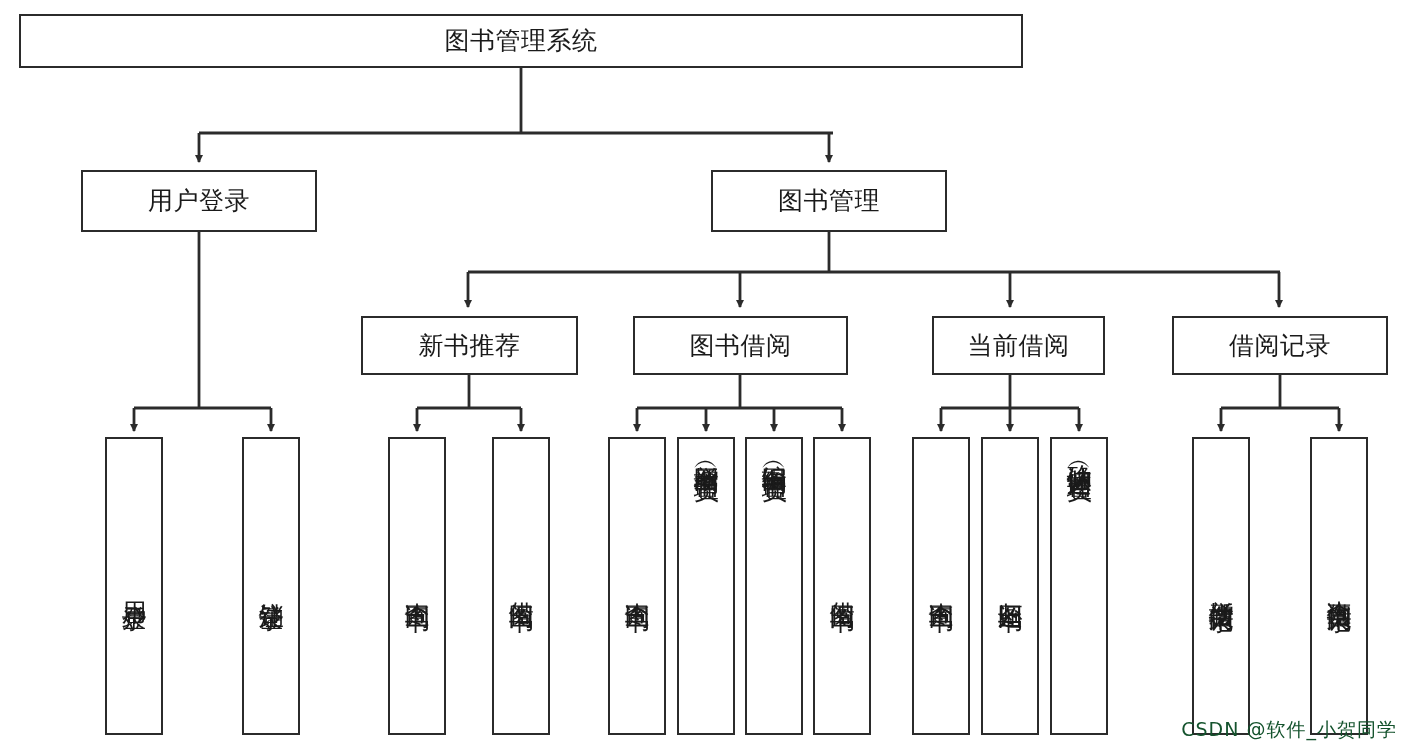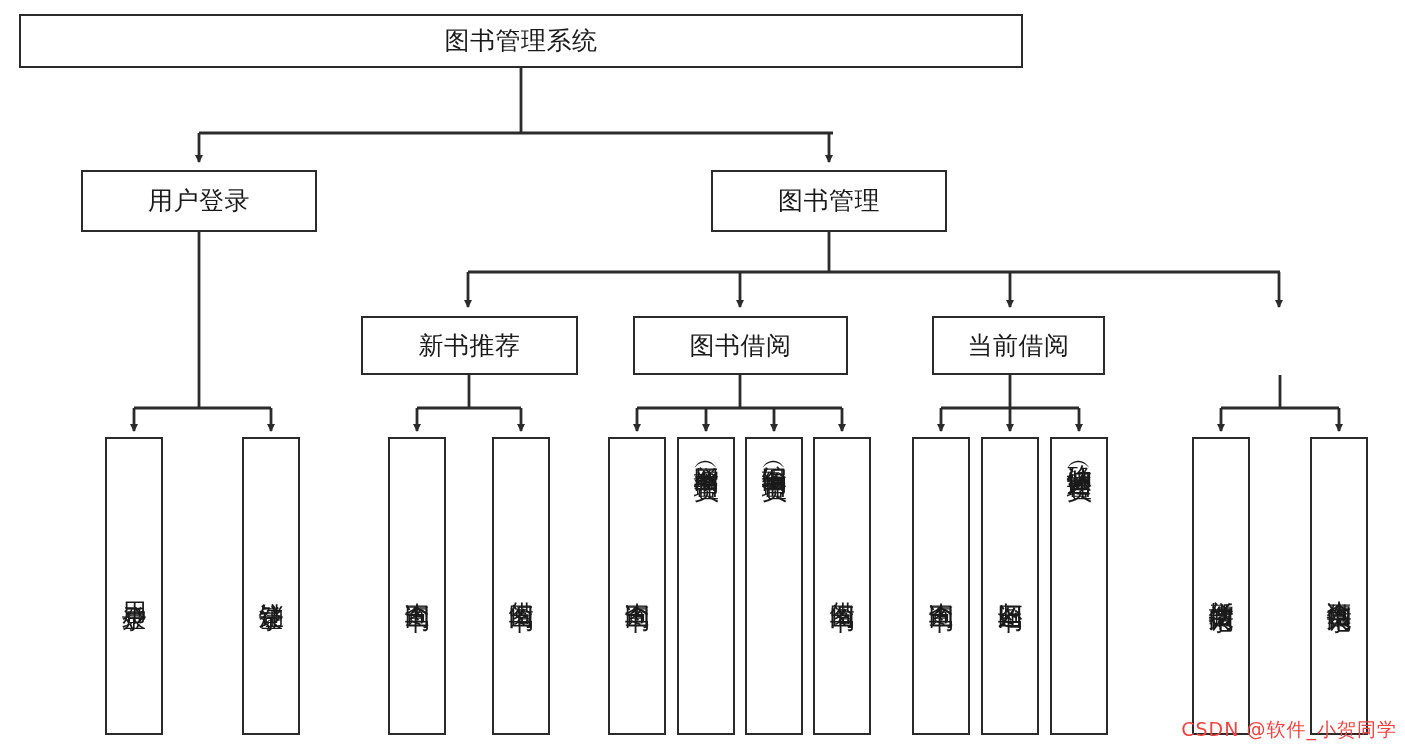--- a/index.html
+++ b/index.html
@@ -56,21 +56,21 @@
     width: 1405px;
     height: 747px;
     z-index: 1;
     pointer-events: none;
   }
   .watermark {
     position: absolute;
     right: 8px;
     bottom: 4px;
     font-size: 19px;
-    color: #ef4444;
+    color: #14532d;
     letter-spacing: 1px;
     z-index: 5;
     white-space: nowrap;
   }
 </style>
 </head>
 <body>
 
 <div id="canvas">
 
@@ -137,20 +137,23 @@
 
   <div class="node node-h" style="left:711px; top:170px; width:236px; height:62px;">
     <span>图书管理</span>
   </div>
   <div class="node node-h" style="left:633px; top:316px; width:215px; height:59px;text-align:center;">
     <span>图书借阅</span>
   </div>
   <div class="node node-h" style="left:932px; top:316px; width:173px; height:59px;">
     <span>当前借阅</span>
   </div>
+  <div class="node node-h" style="left:1172px; top:316px; width:216px; height:59px;">
+    <span>借阅记录</span>
+  </div>
 
   <div class="node node-v" style="left:105px; top:437px; width:58px; height:298px;">
     <span>用户登录</span>
   </div>
   <div class="node node-v" style="left:242px; top:437px; width:58px; height:298px;">
     <span>注销登录</span>
   </div>
 
   <div class="node node-v" style="left:388px; top:437px; width:58px; height:298px;">
     <span>查询图书</span>

